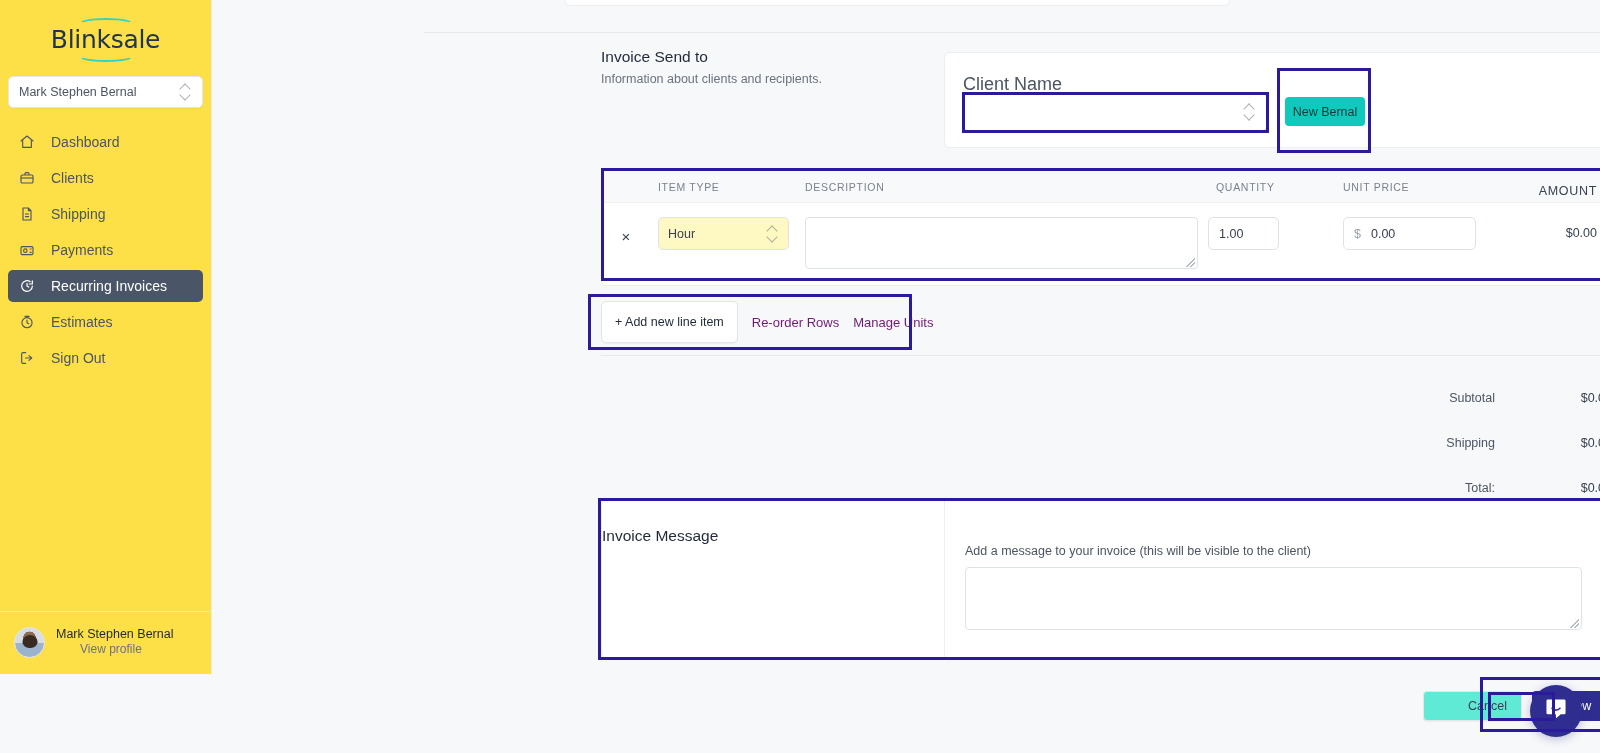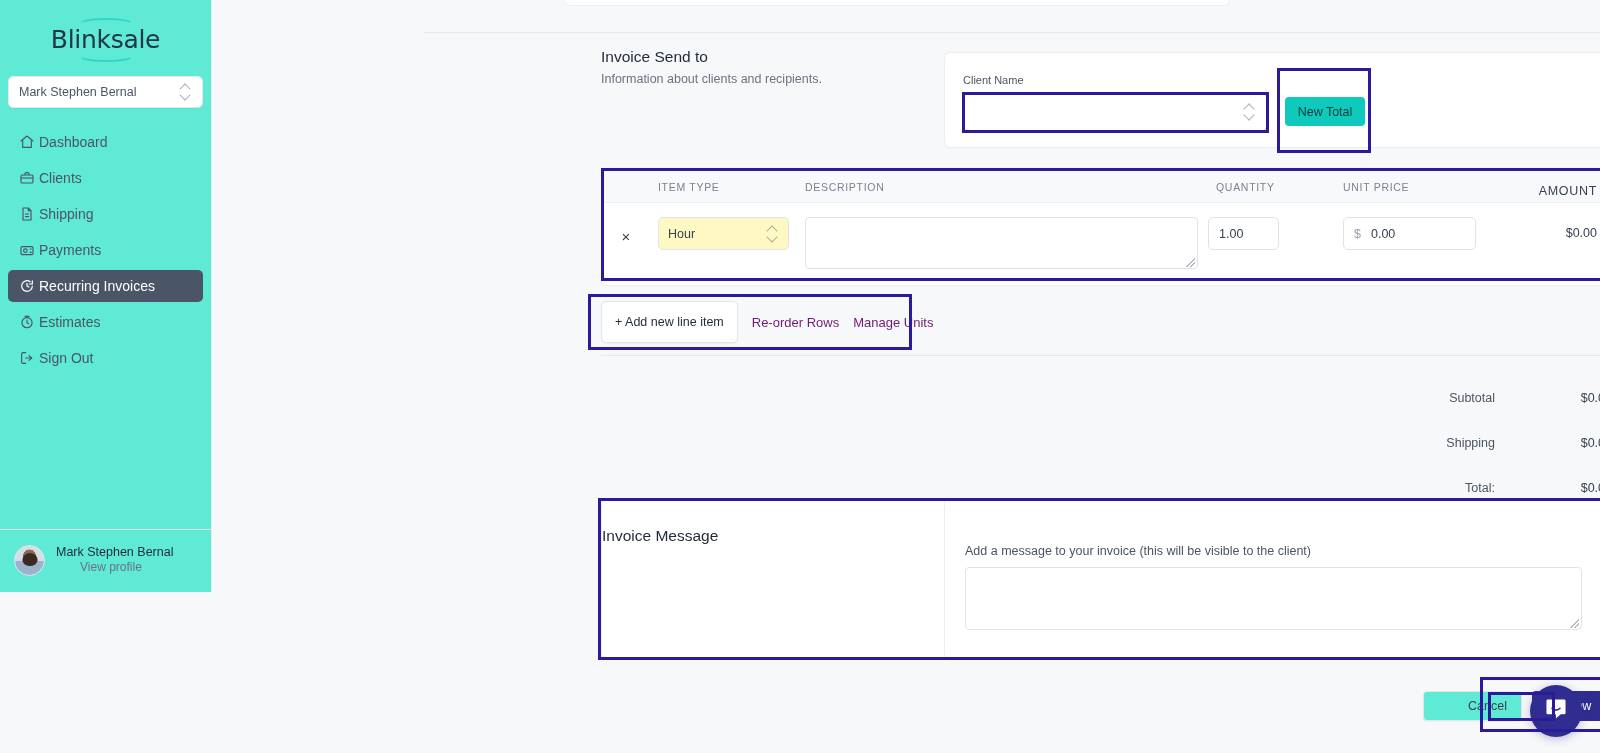--- a/index.html
+++ b/index.html
@@ -10,22 +10,22 @@
     overflow: hidden;
     background: #f7f8fa;
     font-family: "Liberation Sans", sans-serif;
     color: #374151;
     -webkit-font-smoothing: antialiased;
   }
   .app { position: relative; width: 1600px; height: 753px; display: flex; }
 
   
   .sidebar {
-    width: 212px; height: 592px;
-    background: #5eead4;
+    width: 212px; height: 674px;
+    background: #fde047;
     border-right: 1px solid #e9ecef;
     position: relative;
     flex: 0 0 212px;
   }
   .logo-wrap {
     height: 72px;
     display: flex; align-items: center; justify-content: center;
     padding-top: 6px;
   }
   .logo {
@@ -65,21 +65,21 @@
   .updown:before, .updown:after {
     content: ""; position: absolute; left: 1px;
     width: 7px; height: 7px;
     border-left: 1.4px solid #6b7280; border-top: 1.4px solid #6b7280;
   }
   .updown:before { top: 2px; transform: rotate(45deg); }
   .updown:after  { bottom: 2px; transform: rotate(-135deg); }
 
   .nav { margin-top: 18px; padding: 0 8px; }
   .nav-item {
-    display: flex; align-items: center; gap: 4px;
+    display: flex; align-items: center; gap: 16px;
     height: 32px;
     padding: 0 10px;
     margin-bottom: 4px;
     border-radius: 5px;
     font-size: 14px;
     color: #4b5563;
     cursor: pointer;
     white-space: nowrap;
   }
   .nav-item.active { background: #4a5567; color: #ffffff; }
@@ -138,21 +138,21 @@
   .sec-title { font-size: 15.5px; color: #1f2937; }
   .sec-sub { font-size: 12.5px; color: #6b7280; margin-top: 6px; }
 
   .sendto-card {
     position: absolute; left: 732px; top: 52px;
     width: 667px; height: 96px;
     background: #fff;
     border: 1px solid #eceef1;
     border-radius: 6px;
   }
-  .client-label { position: absolute; left: 751px; top: 74px; font-size: 11px; color: #4b5563; }
+  .client-label { position: absolute; left: 751px; top: 74px; font-size: 18px; color: #4b5563; }
   .client-select {
     position: absolute; left: 751px; top: 93px;
     width: 304px; height: 38px;
     background: #fff;
     border: 1px solid #d6dae0;
     border-radius: 5px;
     display: flex; align-items: center;
     padding: 0 10px;
     font-size: 13px; color: #374151;
     cursor: pointer;
@@ -443,21 +443,21 @@
     </section>
 
     <div class="sendto-card"></div>
     <div class="client-label">Client Name</div>
 
     <div class="client-select">
       <span placeholder=""></span>
       <span class="updown"></span>
     </div>
 
-    <button class="new-client-btn">New Total</button>
+    <button class="new-client-btn">New Bernal</button>
 
     <div class="items-card">
       <div class="items-head">
         <div class="c-x"></div>
         <div class="c-type">ITEM TYPE</div>
         <div class="c-desc">DESCRIPTION</div>
         <div class="c-qty">QUANTITY</div>
         <div class="c-unit">UNIT PRICE</div>
         <div class="c-amt">AMOUNT</div>
       </div>

